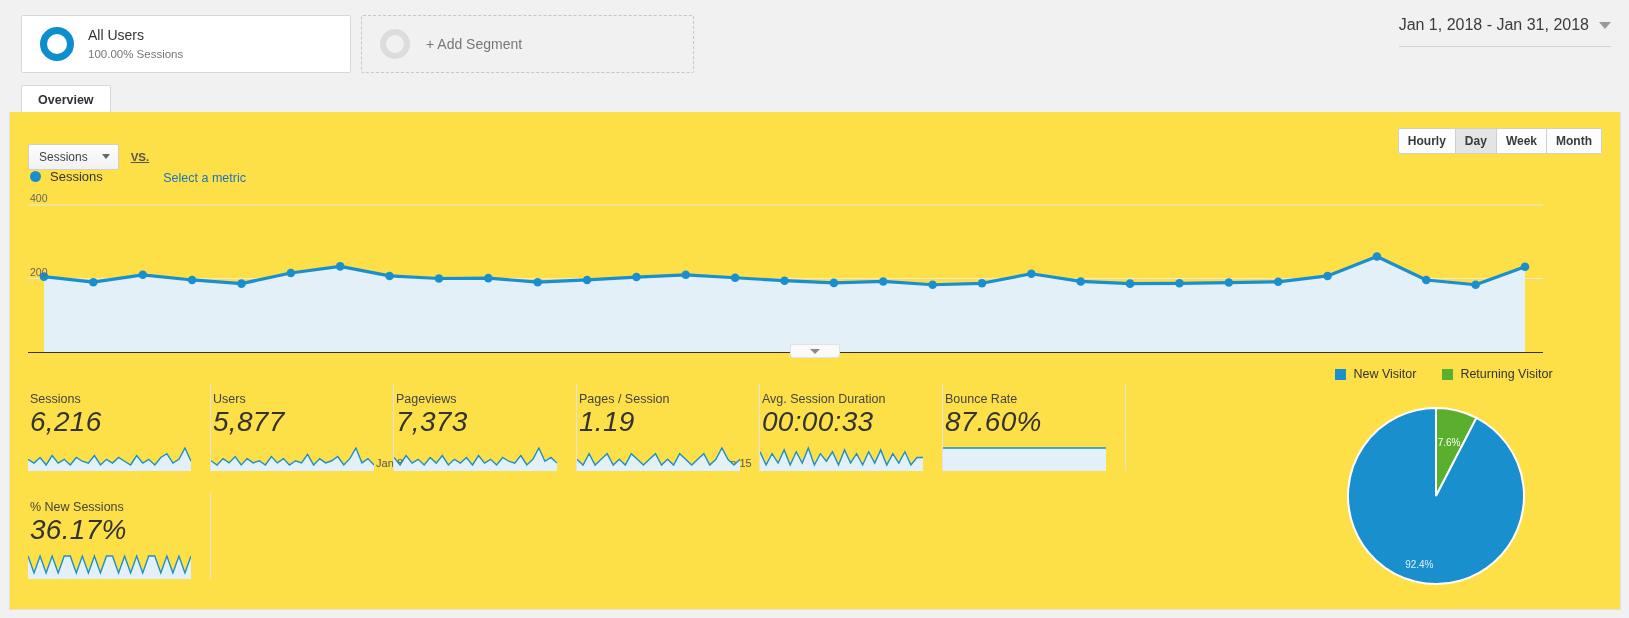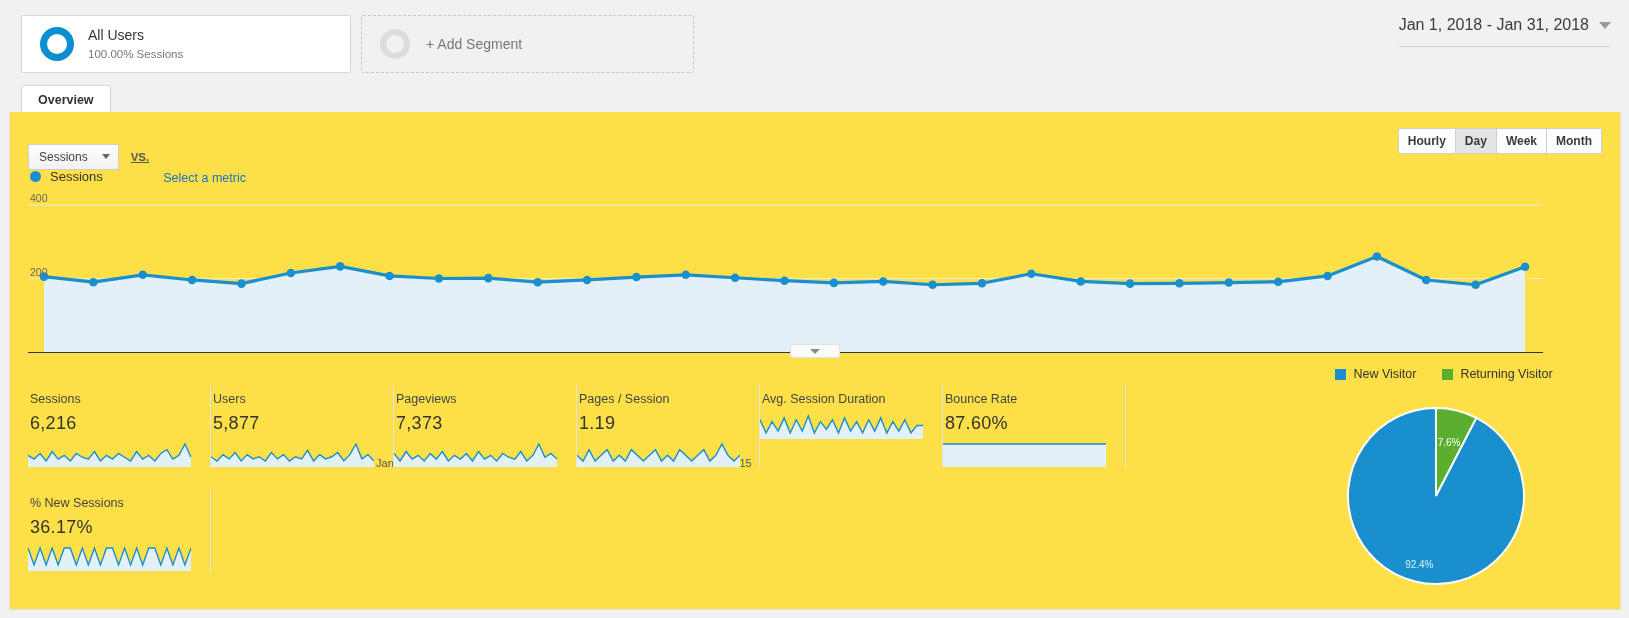--- a/index.html
+++ b/index.html
@@ -102,21 +102,21 @@
   
   .cards { position:absolute; left:18px; top:272px; width:1110px; }
   .card-row { display:flex; }
   .card {
     width:183px; padding:8px 0 0 0; position:relative;
     border-right:1px solid #e2e2e2;
   }
   .card:last-child { border-right:1px solid #e2e2e2; }
   .card-inner { padding-left:2px; }
   .card-label { font-size:12.5px; color:#444; }
-  .card-value { font-size:18px; color:#333; font-weight:300; margin-top:7px; letter-spacing:.3px; }
+  .card-value { font-size:28px; color:#333; font-weight:300; letter-spacing:.3px;font-style:italic; }
   .spark { margin-top:7px; width:163px; height:26px; display:block; }
   .row2 { margin-top:21px; }
   .card.blank { border-right:none; }
 
   
   .pie-wrap { position:absolute; left:1204px; top:255px; width:460px; height:230px; }
   .pie-legend { display:flex; justify-content:center; gap:26px; align-items:center; }
   .lg { display:flex; align-items:center; gap:7px; }
   .sw { width:11px; height:11px; }
   .sw.blue { background:#1a8fce; }
@@ -270,20 +270,21 @@
               <div class="card-value">1.19</div>
             </div>
             <svg class="spark" viewBox="0 0 163 26">
     <path d="M 0 14.333333333333332 L 6.037037037037037 20 L 12.074074074074074 8.666666666666666 L 18.11111111111111 20 L 24.14814814814815 14.333333333333332 L 30.185185185185187 8.666666666666666 L 36.22222222222222 20 L 42.25925925925926 14.333333333333332 L 48.2962962962963 20 L 54.333333333333336 8.666666666666666 L 60.370370370370374 14.333333333333332 L 66.4074074074074 20 L 72.44444444444444 14.333333333333332 L 78.48148148148148 8.666666666666666 L 84.51851851851852 20 L 90.55555555555556 14.333333333333332 L 96.5925925925926 20 L 102.62962962962963 8.666666666666666 L 108.66666666666667 14.333333333333332 L 114.70370370370371 20 L 120.74074074074075 14.333333333333332 L 126.77777777777779 8.666666666666666 L 132.8148148148148 20 L 138.85185185185185 14.333333333333332 L 144.88888888888889 3 L 150.92592592592592 14.333333333333332 L 156.96296296296296 20 L 163 14.333333333333332 L 163 26 L 0 26 Z" fill="#e4f0f7"></path>
     <path d="M 0 14.333333333333332 L 6.037037037037037 20 L 12.074074074074074 8.666666666666666 L 18.11111111111111 20 L 24.14814814814815 14.333333333333332 L 30.185185185185187 8.666666666666666 L 36.22222222222222 20 L 42.25925925925926 14.333333333333332 L 48.2962962962963 20 L 54.333333333333336 8.666666666666666 L 60.370370370370374 14.333333333333332 L 66.4074074074074 20 L 72.44444444444444 14.333333333333332 L 78.48148148148148 8.666666666666666 L 84.51851851851852 20 L 90.55555555555556 14.333333333333332 L 96.5925925925926 20 L 102.62962962962963 8.666666666666666 L 108.66666666666667 14.333333333333332 L 114.70370370370371 20 L 120.74074074074075 14.333333333333332 L 126.77777777777779 8.666666666666666 L 132.8148148148148 20 L 138.85185185185185 14.333333333333332 L 144.88888888888889 3 L 150.92592592592592 14.333333333333332 L 156.96296296296296 20 L 163 14.333333333333332" fill="none" stroke="#1a8fce" stroke-width="1.4"></path>
   </svg>
           </div>
           <div class="card">
             <div class="card-inner">
               <div class="card-label">Avg. Session Duration</div>
+              <div class="card-value">00:00:33</div>
             </div>
             <svg class="spark" viewBox="0 0 163 26">
     <path d="M 0 6.777777777777778 L 6.037037037037037 20 L 12.074074074074074 8.666666666666666 L 18.11111111111111 18.11111111111111 L 24.14814814814815 4.888888888888889 L 30.185185185185187 20 L 36.22222222222222 6.777777777777778 L 42.25925925925926 18.11111111111111 L 48.2962962962963 3 L 54.333333333333336 20 L 60.370370370370374 8.666666666666666 L 66.4074074074074 16.22222222222222 L 72.44444444444444 6.777777777777778 L 78.48148148148148 20 L 84.51851851851852 4.888888888888889 L 90.55555555555556 18.11111111111111 L 96.5925925925926 8.666666666666666 L 102.62962962962963 20 L 108.66666666666667 6.777777777777778 L 114.70370370370371 18.11111111111111 L 120.74074074074075 4.888888888888889 L 126.77777777777779 20 L 132.8148148148148 8.666666666666666 L 138.85185185185185 18.11111111111111 L 144.88888888888889 6.777777777777778 L 150.92592592592592 20 L 156.96296296296296 12.444444444444445 L 163 12.444444444444445 L 163 26 L 0 26 Z" fill="#e4f0f7"></path>
     <path d="M 0 6.777777777777778 L 6.037037037037037 20 L 12.074074074074074 8.666666666666666 L 18.11111111111111 18.11111111111111 L 24.14814814814815 4.888888888888889 L 30.185185185185187 20 L 36.22222222222222 6.777777777777778 L 42.25925925925926 18.11111111111111 L 48.2962962962963 3 L 54.333333333333336 20 L 60.370370370370374 8.666666666666666 L 66.4074074074074 16.22222222222222 L 72.44444444444444 6.777777777777778 L 78.48148148148148 20 L 84.51851851851852 4.888888888888889 L 90.55555555555556 18.11111111111111 L 96.5925925925926 8.666666666666666 L 102.62962962962963 20 L 108.66666666666667 6.777777777777778 L 114.70370370370371 18.11111111111111 L 120.74074074074075 4.888888888888889 L 126.77777777777779 20 L 132.8148148148148 8.666666666666666 L 138.85185185185185 18.11111111111111 L 144.88888888888889 6.777777777777778 L 150.92592592592592 20 L 156.96296296296296 12.444444444444445 L 163 12.444444444444445" fill="none" stroke="#1a8fce" stroke-width="1.4"></path>
   </svg>
           </div>
           <div class="card">
             <div class="card-inner">
               <div class="card-label">Bounce Rate</div>
               <div class="card-value">87.60%</div>

